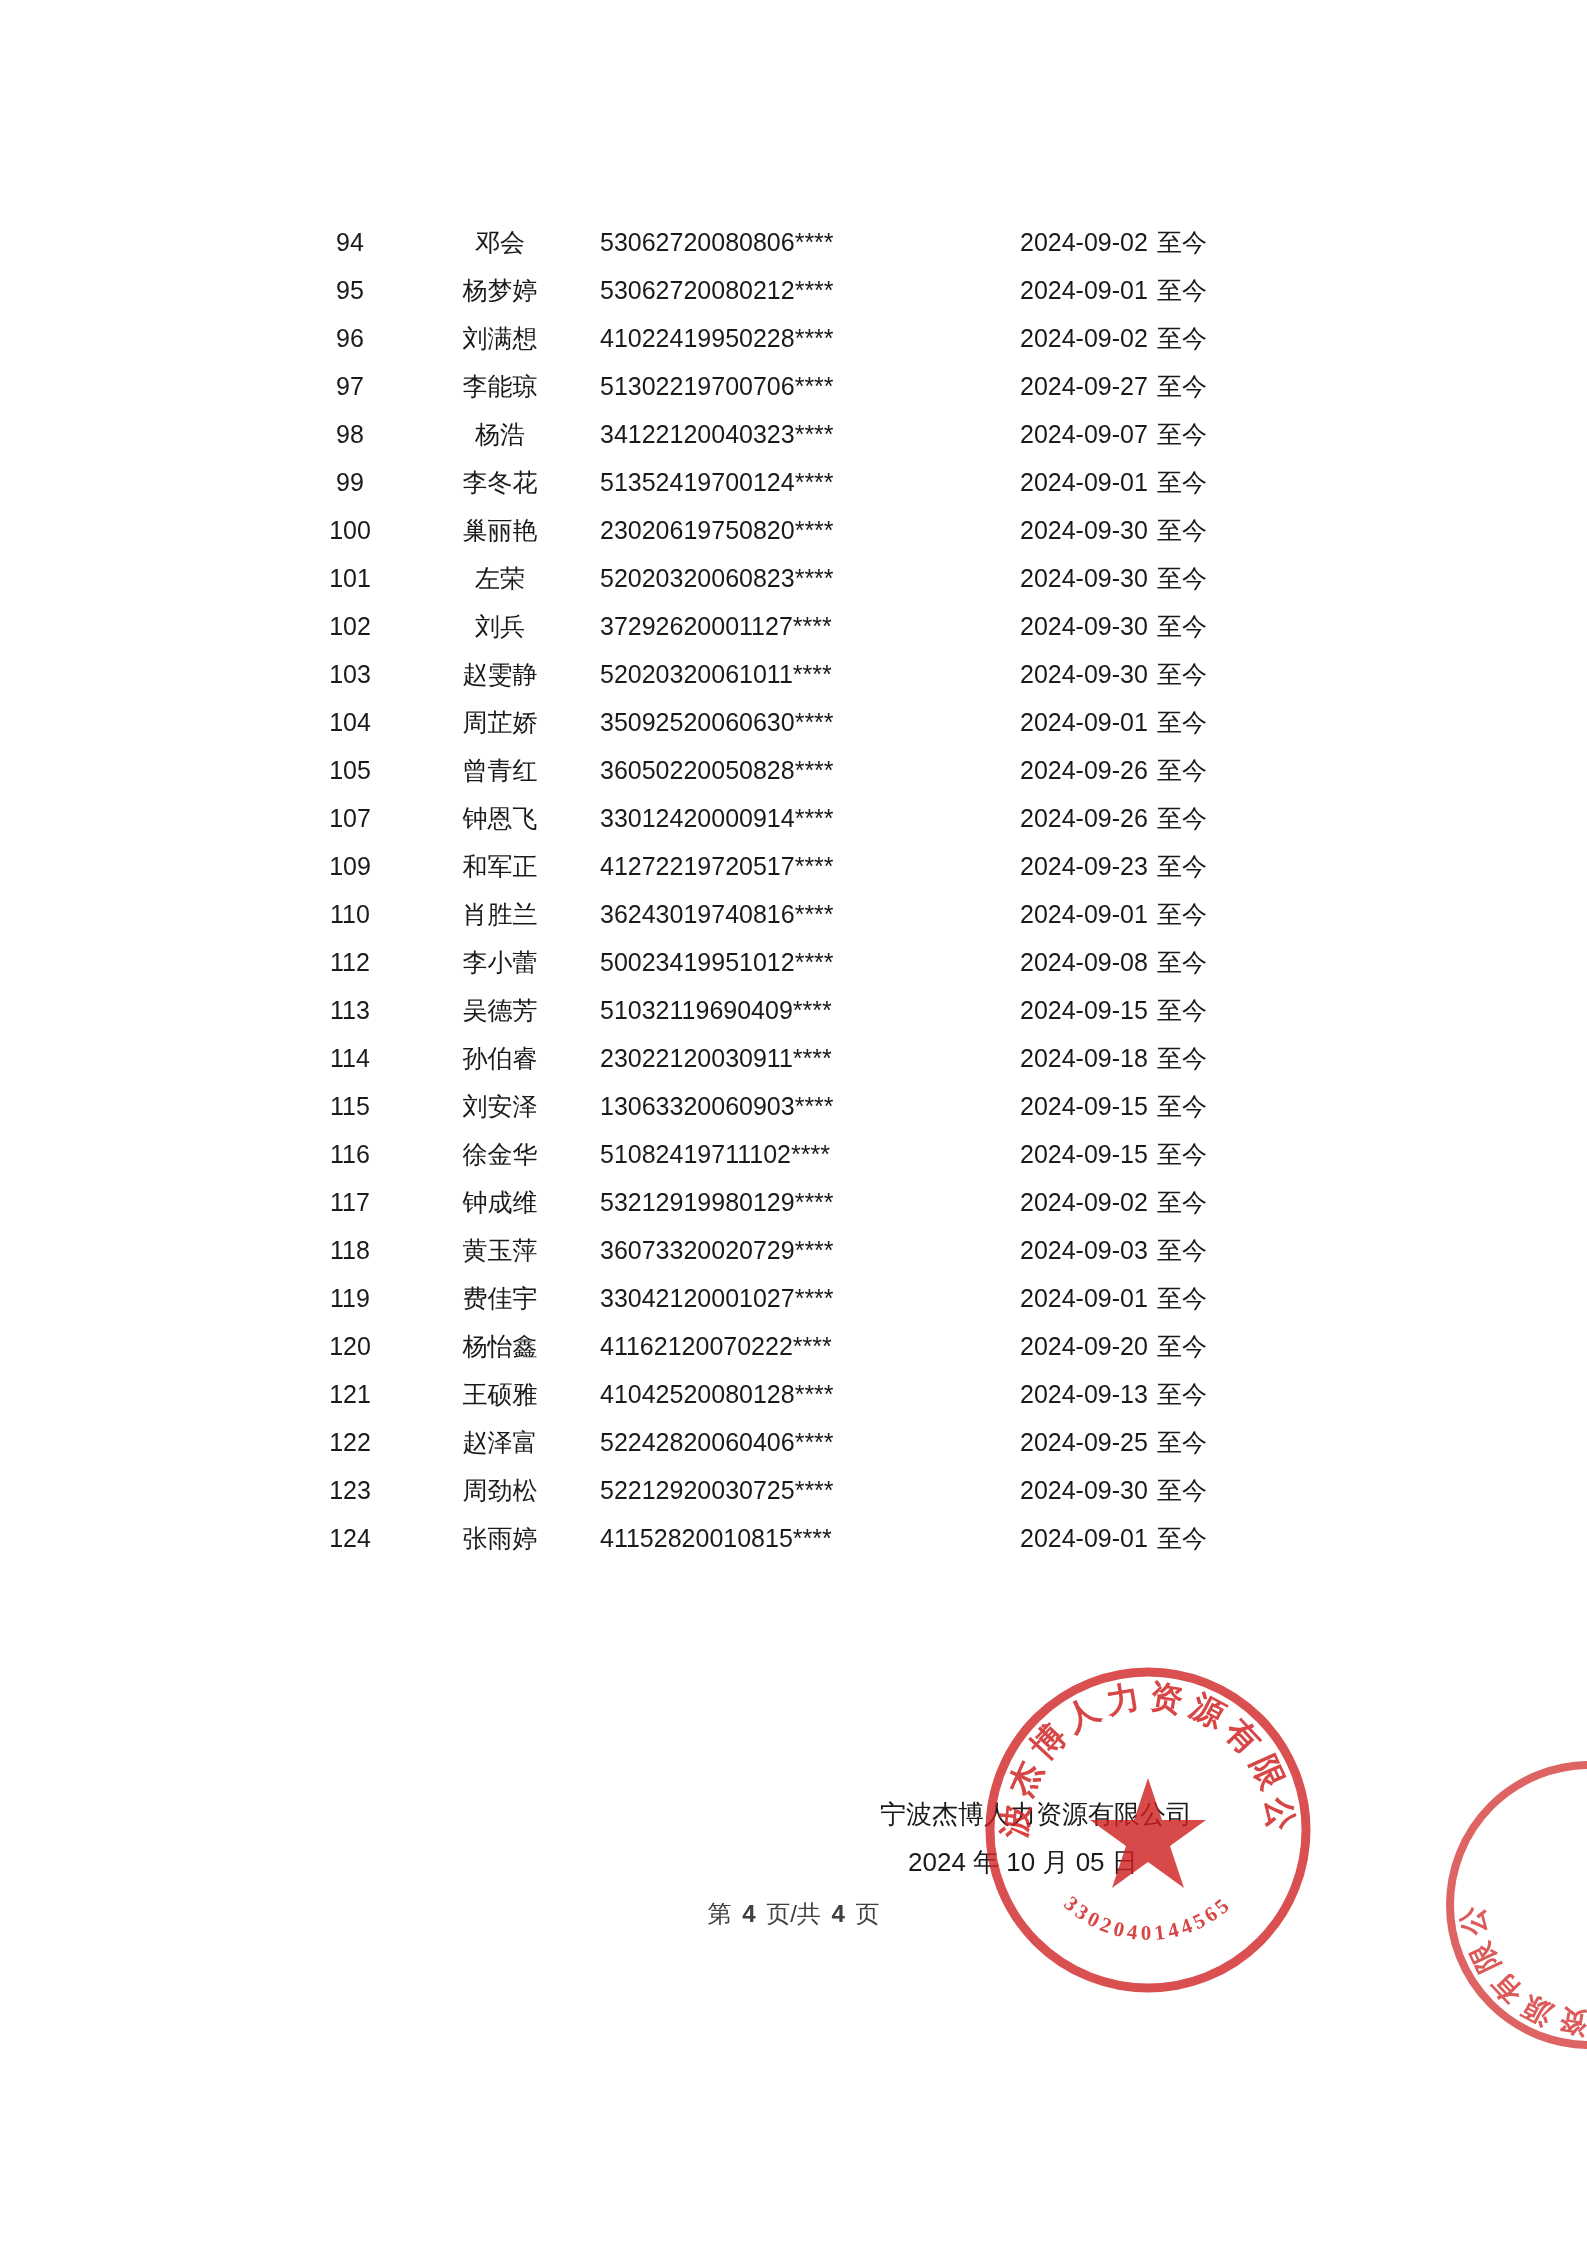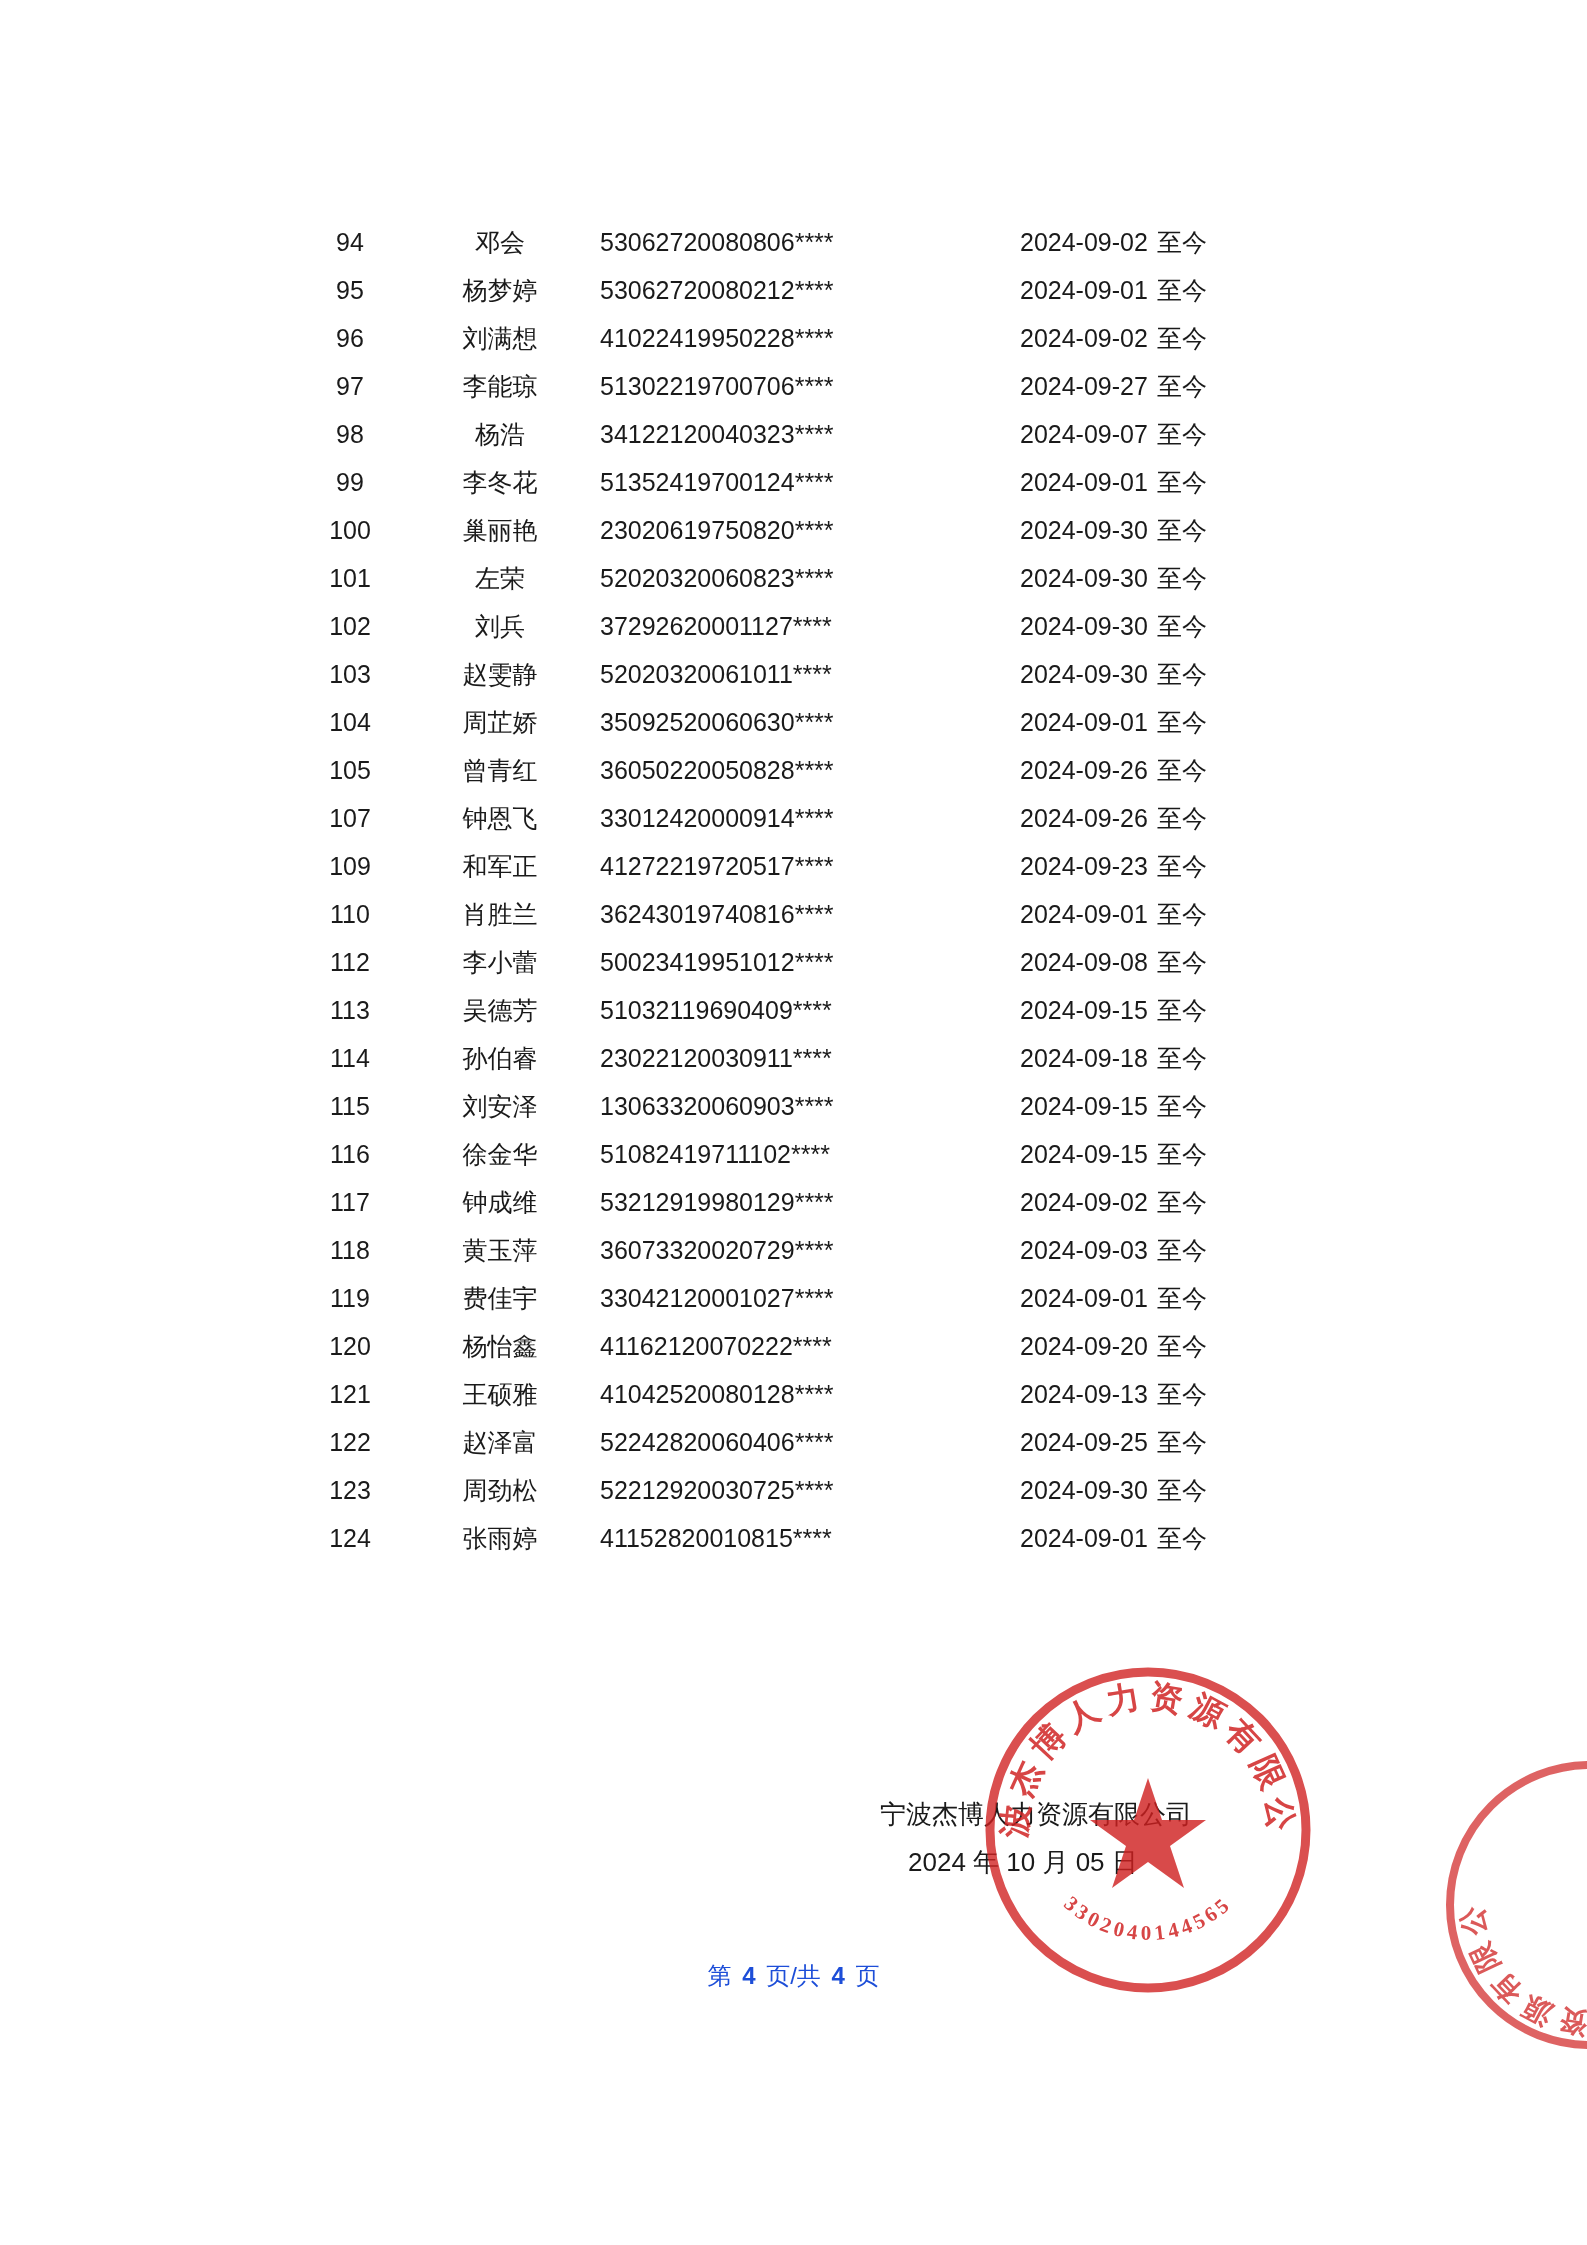--- a/index.html
+++ b/index.html
@@ -78,25 +78,25 @@
   }
   .sig-line {
     white-space: nowrap;
   }
   .sig-date {
     margin-left: 28px;
   }
   .footer {
     position: absolute;
     left: 0;
-    top: 1960px;
+    top: 1898px;
     width: 1587px;
     text-align: center;
     font-size: 24px;
-    color: #1d4ed8;
+    color: #404040;
   }
   .footer b {
     font-weight: bold;
     padding: 0 4px;
   }
 
   
   .seal {
     position: absolute;
     left: 978px;

